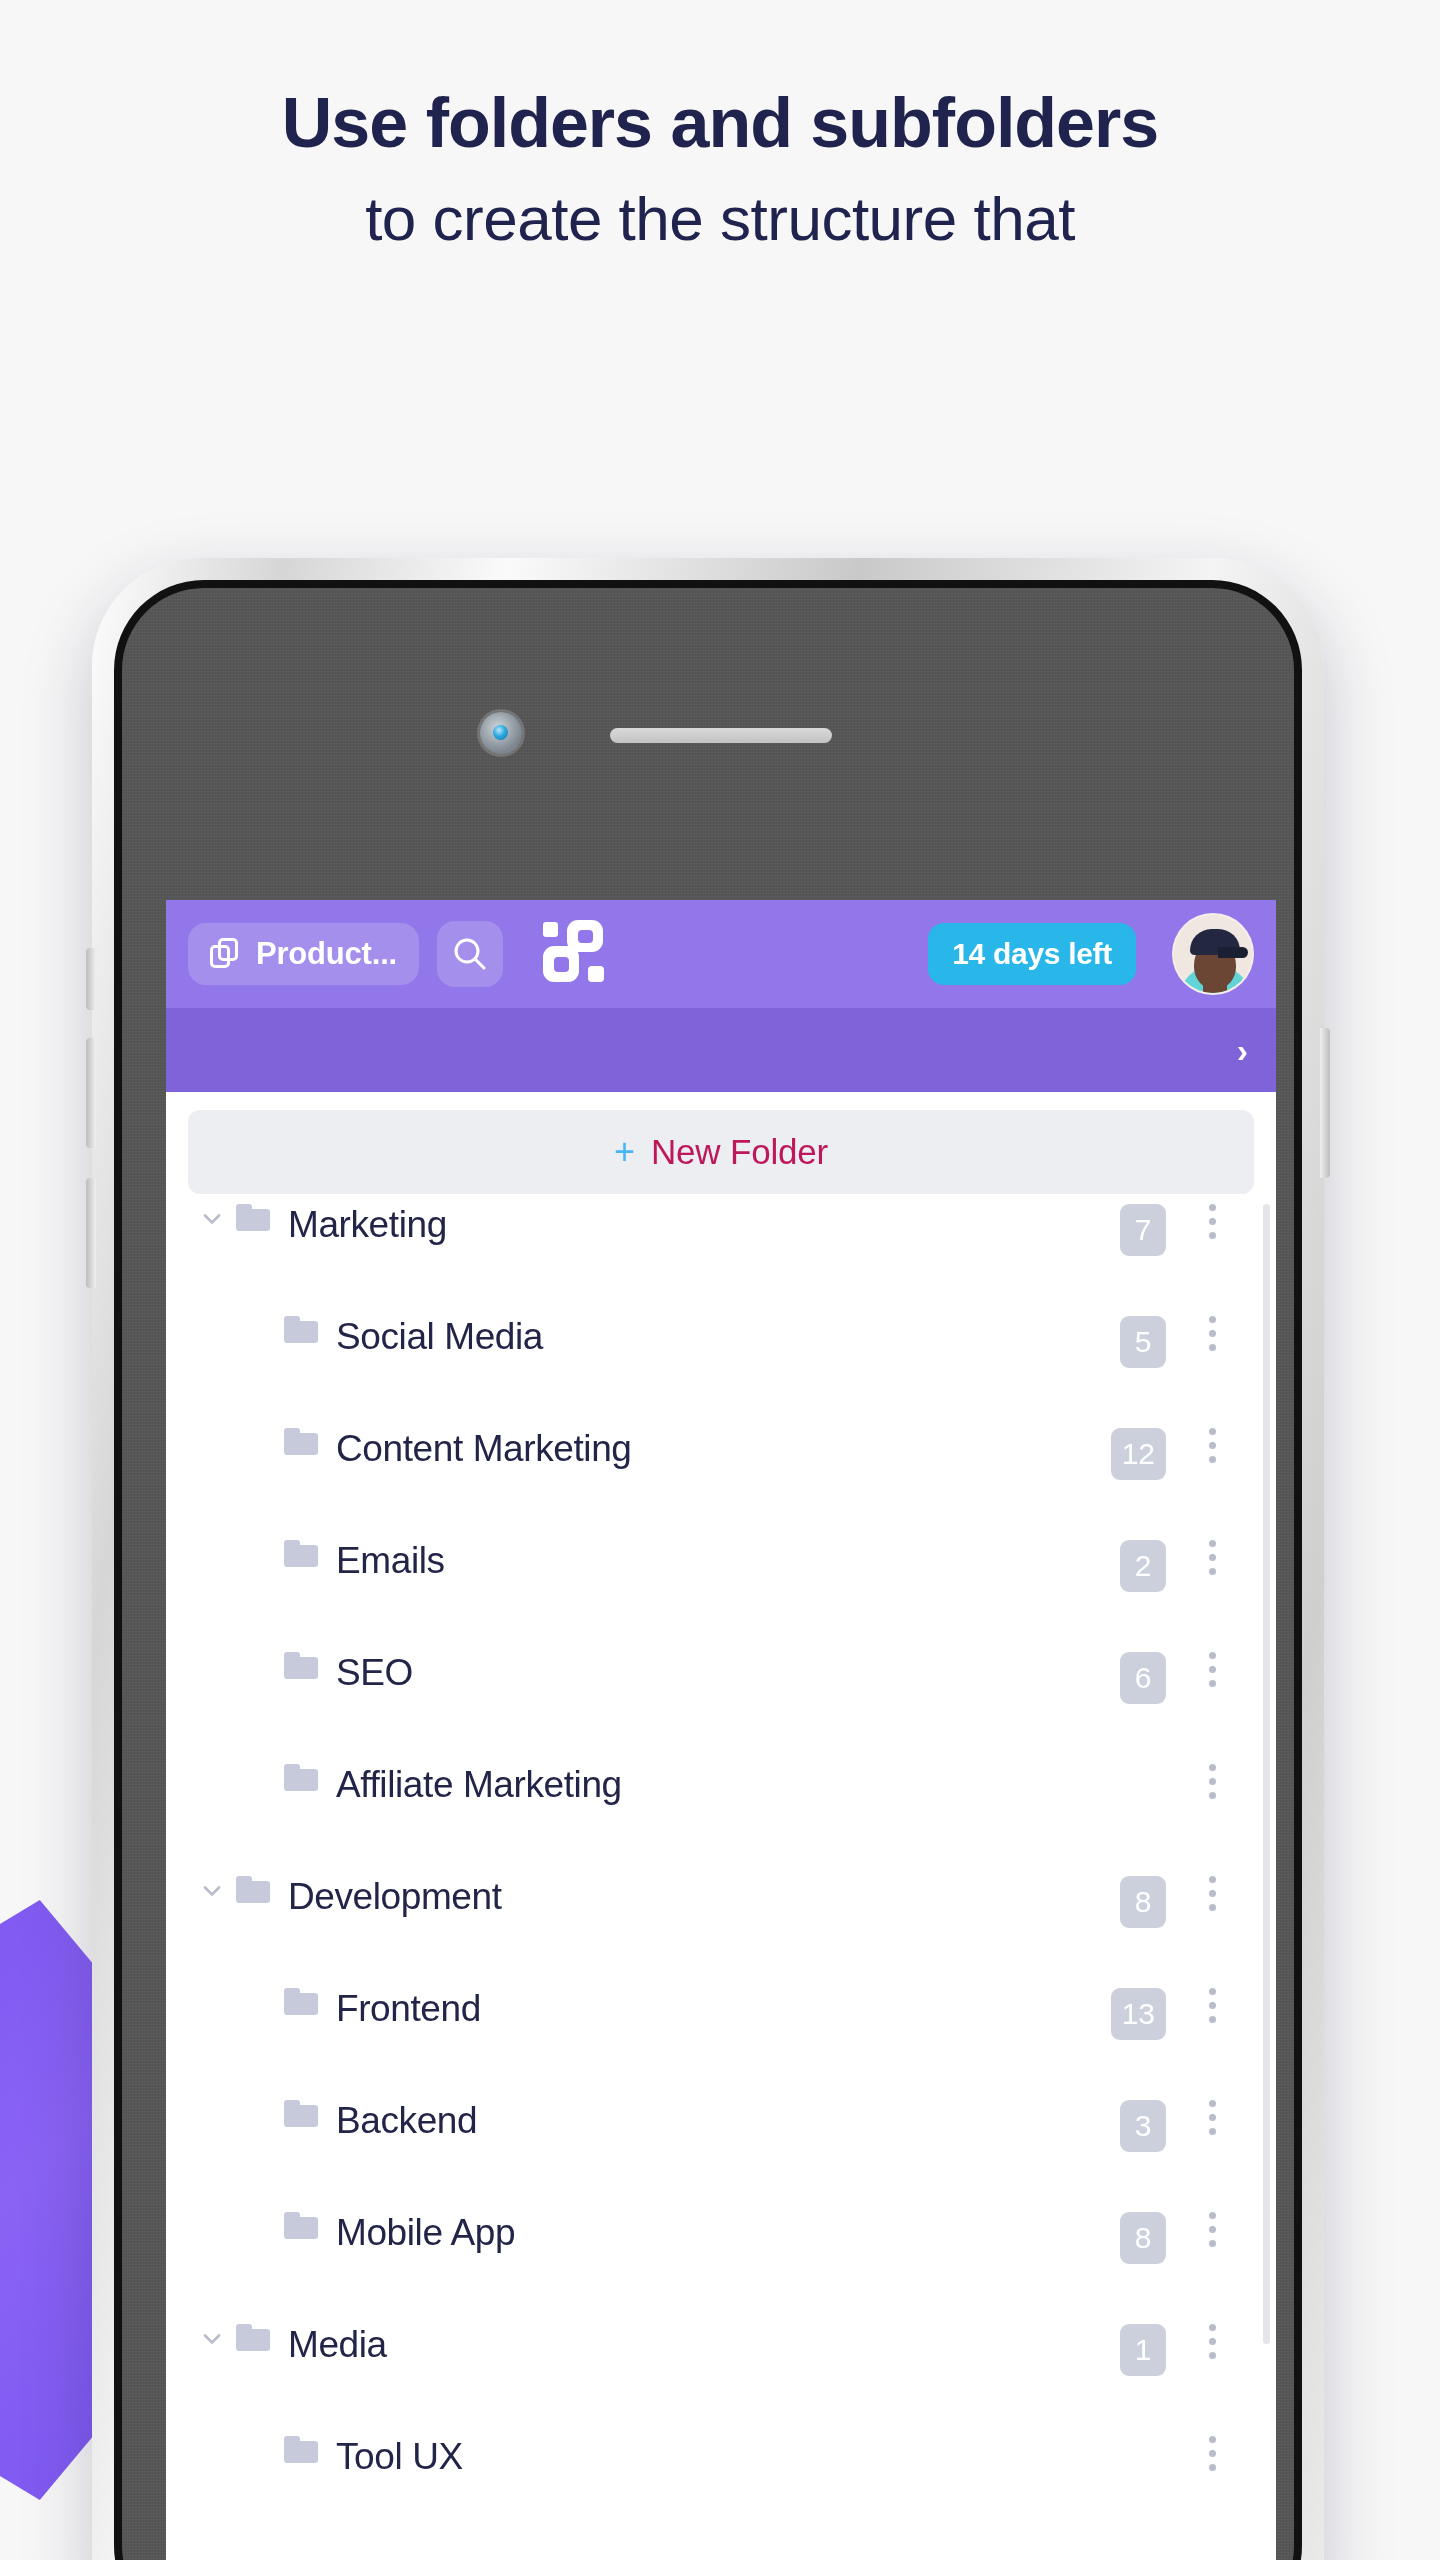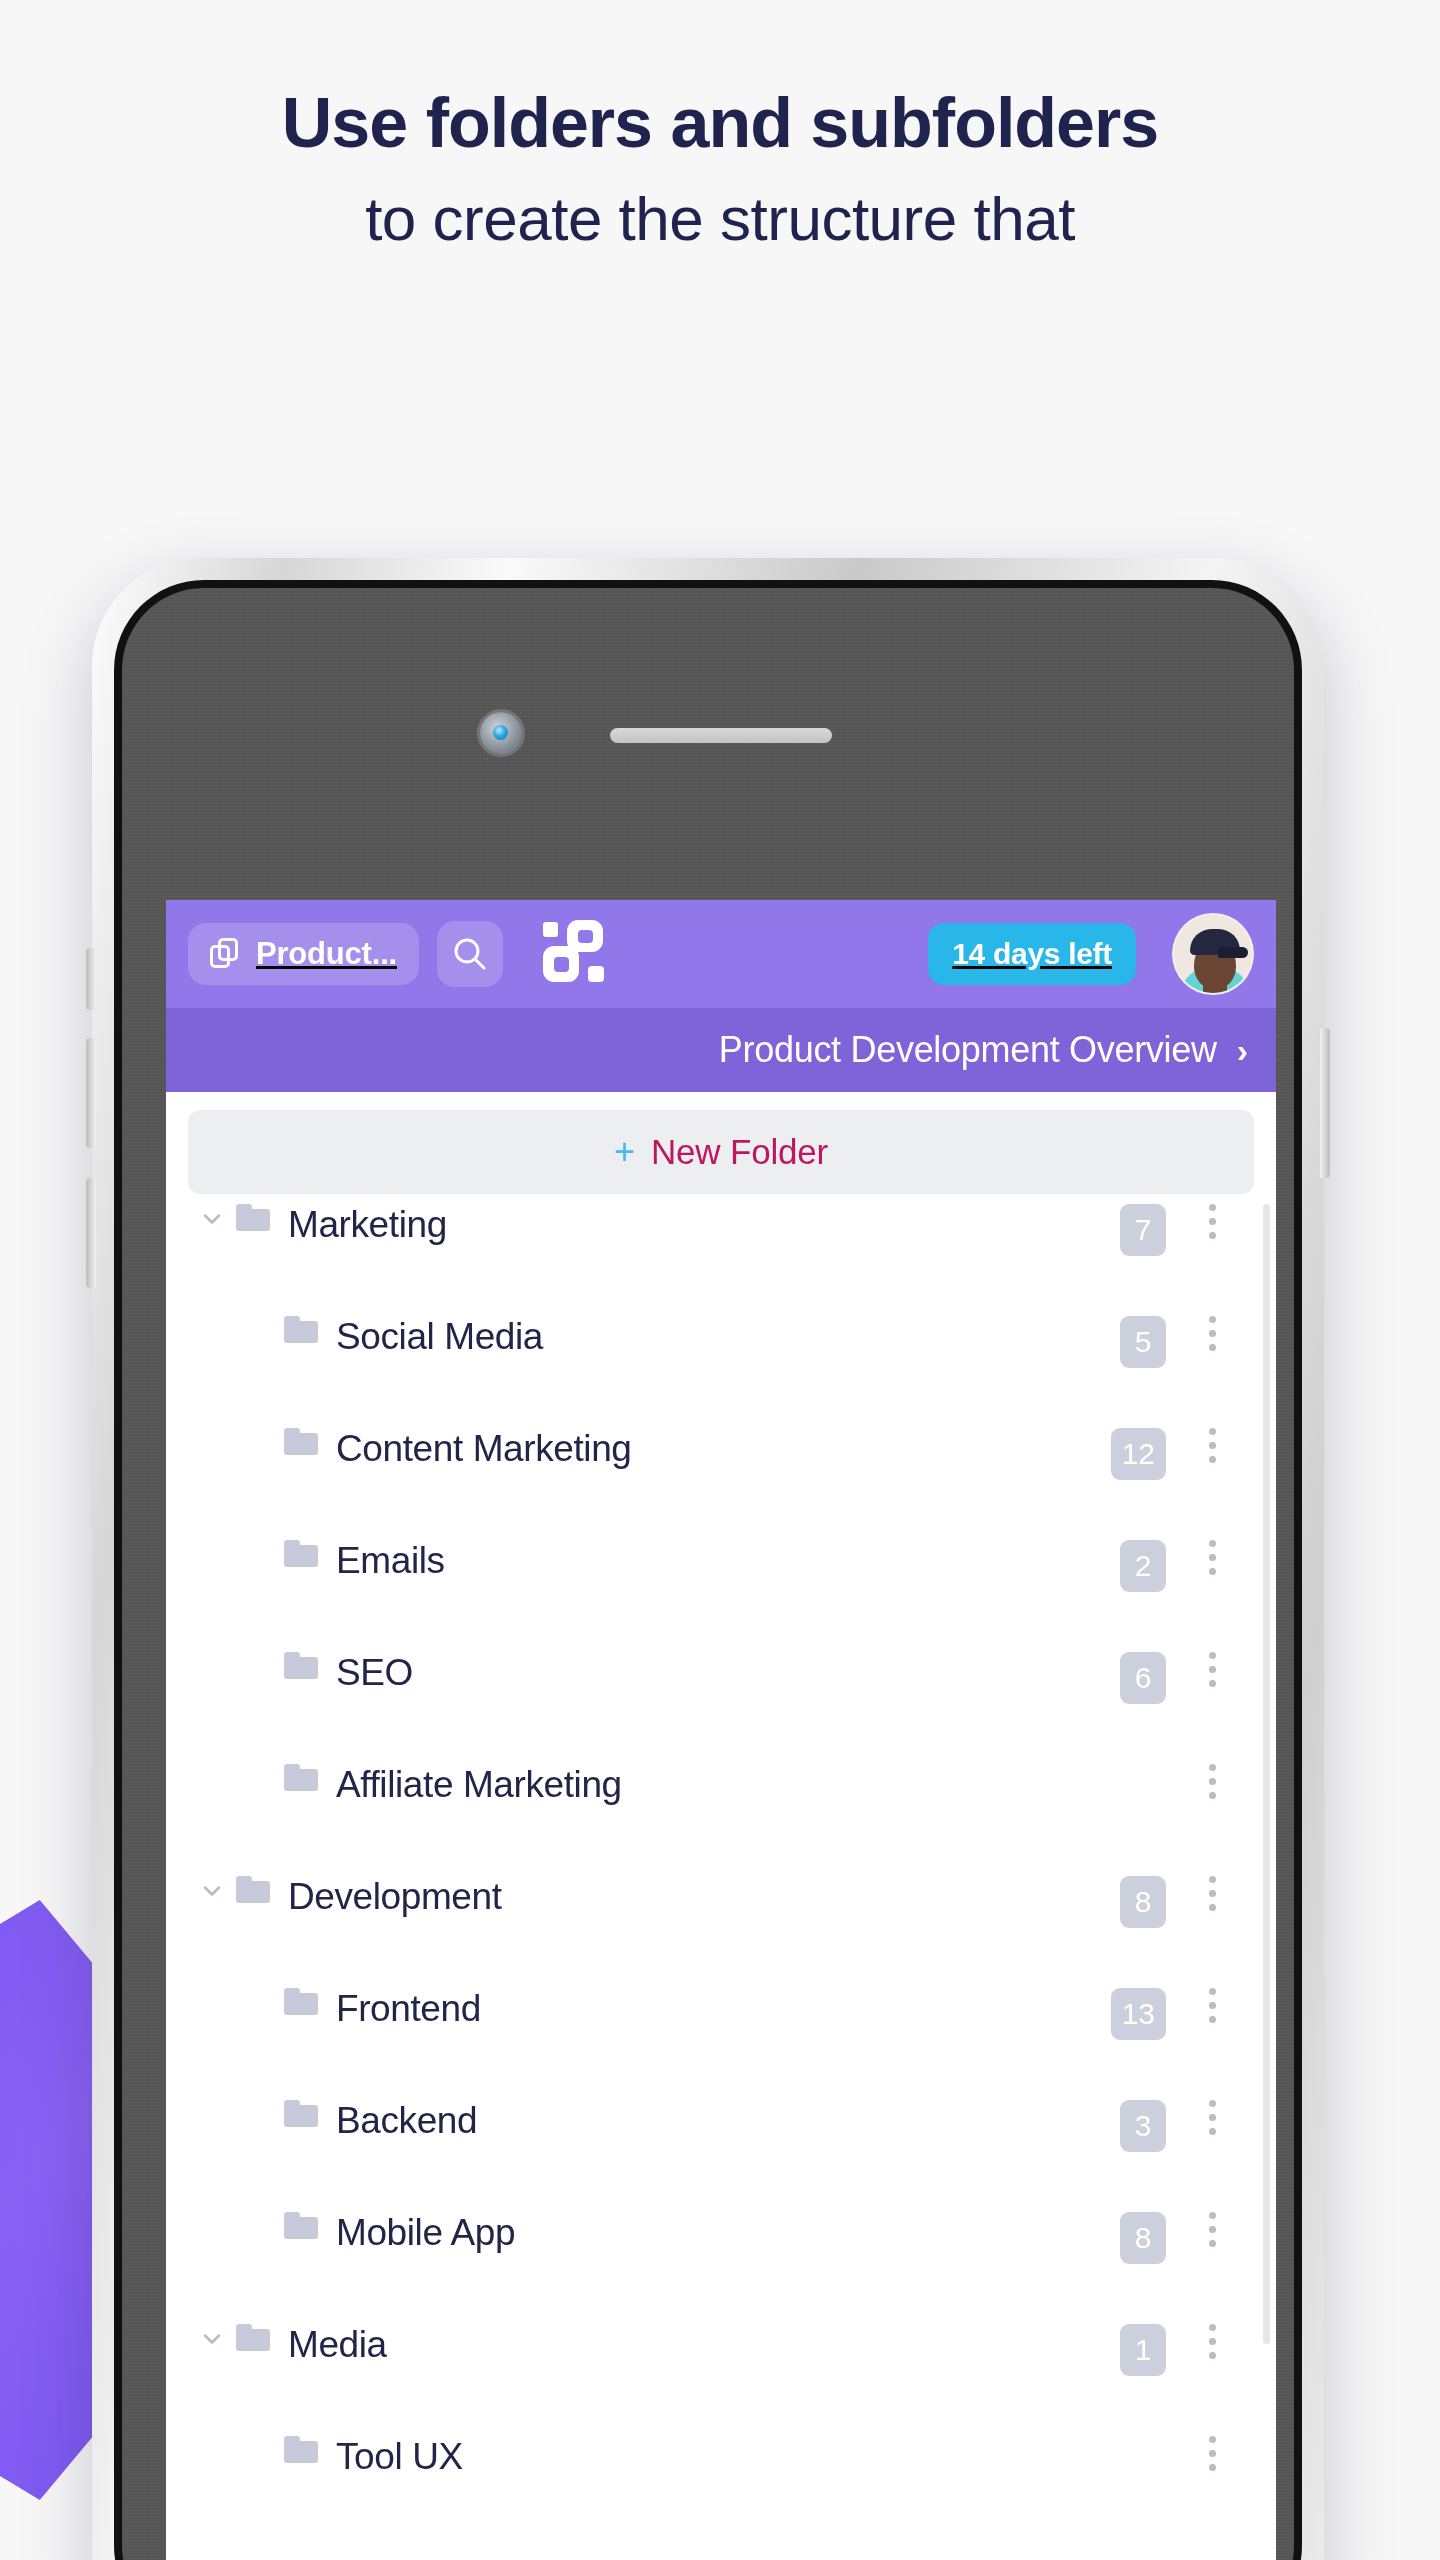--- a/index.html
+++ b/index.html
@@ -143,21 +143,20 @@
   }
 
   
   .app-header {
     height:108px;
     background:#9277ea;
     display:flex;
     align-items:center;
     padding:12px 22px;
     gap:18px;
-    text-decoration:underline;
   }
   .chip {
     display:flex;
     align-items:center;
     gap:14px;
     background:rgba(255,255,255,.18);
     border-radius:18px;
     padding:13px 22px;
   }
   .chip .chip-label {
@@ -414,21 +413,20 @@
     <div class="avatar">
       <span class="shirt"></span>
       <span class="neck"></span>
       <span class="face"></span>
       <span class="cap"></span>
       <span class="brim"></span>
     </div>
   </div>
 
   <div class="breadcrumb-bar">
-    <span class="bc-text">Product Development Overview</span>
     <span class="bc-chevron">›</span>
   </div>
 
   <div class="app-body">
     <div class="new-folder">
       <span class="plus">+</span>
       <span class="nf-label">New Folder</span>
     </div>
 
     <div id="rows">

